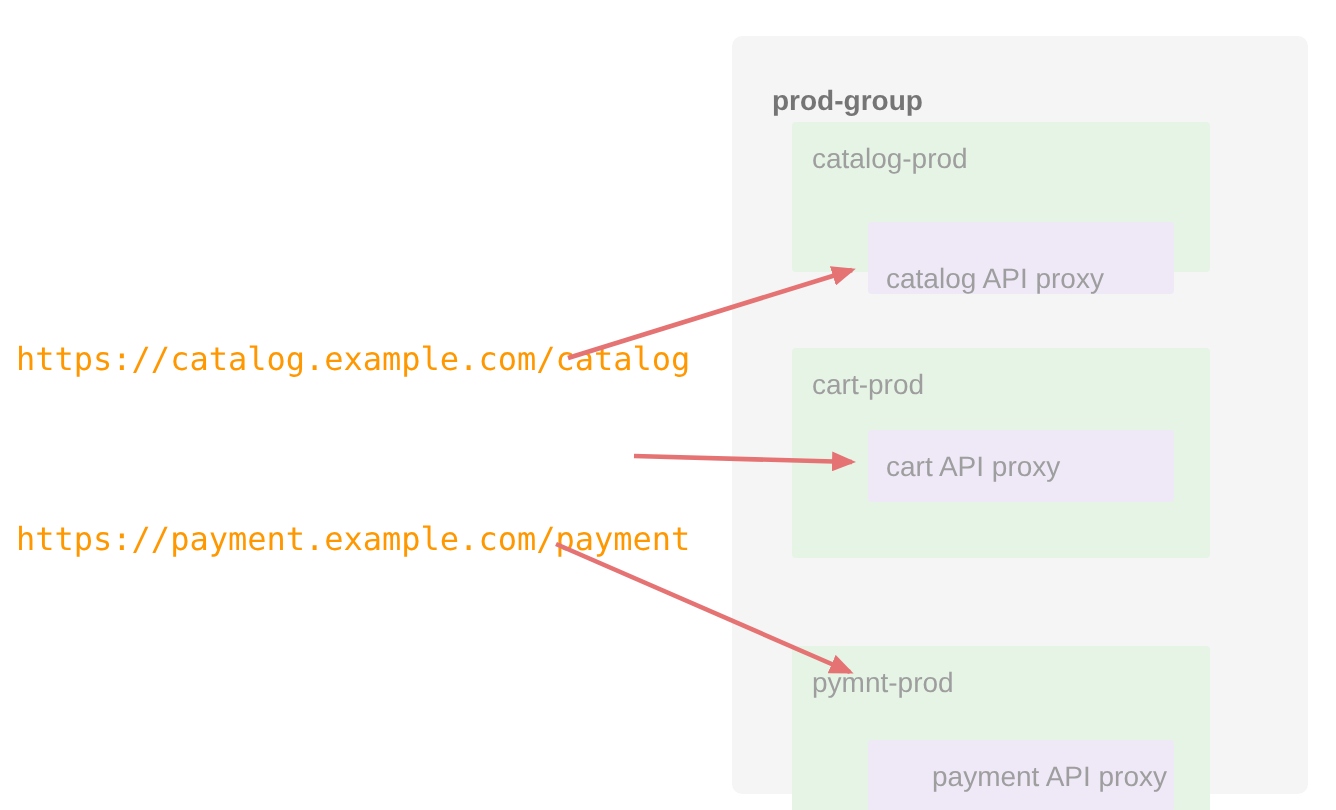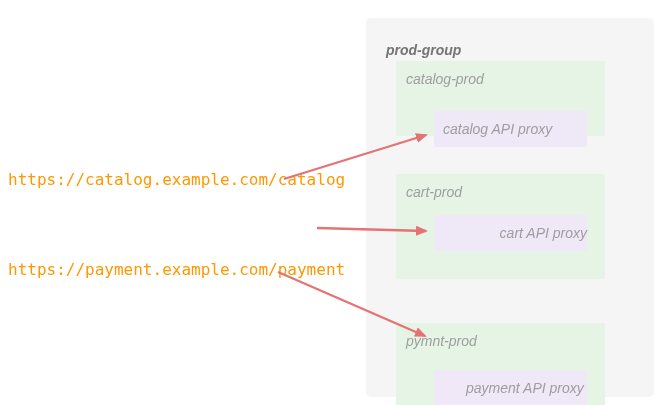--- a/index.html
+++ b/index.html
@@ -10,31 +10,31 @@
   html,body{background:var(--bg);}
   body{font-family:"Liberation Sans",sans-serif;}
   .canvas{position:relative;width:668px;height:405px;background:var(--bg);overflow:hidden;}
 
   .requests-label{position:absolute;left:9px;top:116px;font-size:17px;line-height:20px;color:var(--label-gray);}
   .url{position:absolute;left:8px;font-family:"DejaVu Sans Mono","Liberation Mono",monospace;
        font-size:16px;line-height:15px;color:var(--url-orange);white-space:nowrap;}
   .url-0{top:172px;} .url-1{top:217px;} .url-2{top:262px;}
 
   .outer-box{position:absolute;left:366px;top:18px;width:288px;height:379px;
-             background:var(--outer-box);border-radius:5px;font-style:italic;}
+             background:var(--outer-box);border-radius:5px;}
   .outer-title{position:absolute;left:20px;top:24px;font-size:14px;line-height:17px;
                font-weight:bold;color:var(--title-gray);}
 
   .env-box{position:absolute;left:30px;width:209px;background:var(--env-box);border-radius:2px;}
   .env-0{top:43px;height:75px;} .env-1{top:156px;height:105px;} .env-2{top:265px;height:122px;margin-top:40px;}
   .env-label{position:absolute;left:10px;top:10px;font-size:14px;line-height:17px;color:var(--label-gray);}
 
   .proxy-box{position:absolute;left:38px;width:153px;height:36px;background:var(--proxy-box);
              border-radius:2px;display:flex;align-items:center;padding-left:9px;}
-  .proxy-0{top:50px;} .proxy-1{top:41px;justify-content:flex-end;} .proxy-2{top:47px;padding-left:32px;}
+  .proxy-0{top:50px;align-items:flex-end;} .proxy-1{top:41px;} .proxy-2{top:47px;padding-left:32px;}
   .proxy-label{font-size:14px;color:var(--label-gray);white-space:nowrap;}
 
   .arrow-layer{position:absolute;left:0;top:0;width:668px;height:405px;pointer-events:none;}
   .arrow-line{stroke:var(--arrow);stroke-width:2.3;fill:none;}
   .arrow-head{fill:var(--arrow);}
 </style>
 </head>
 <body>
 
 <div class="canvas">

